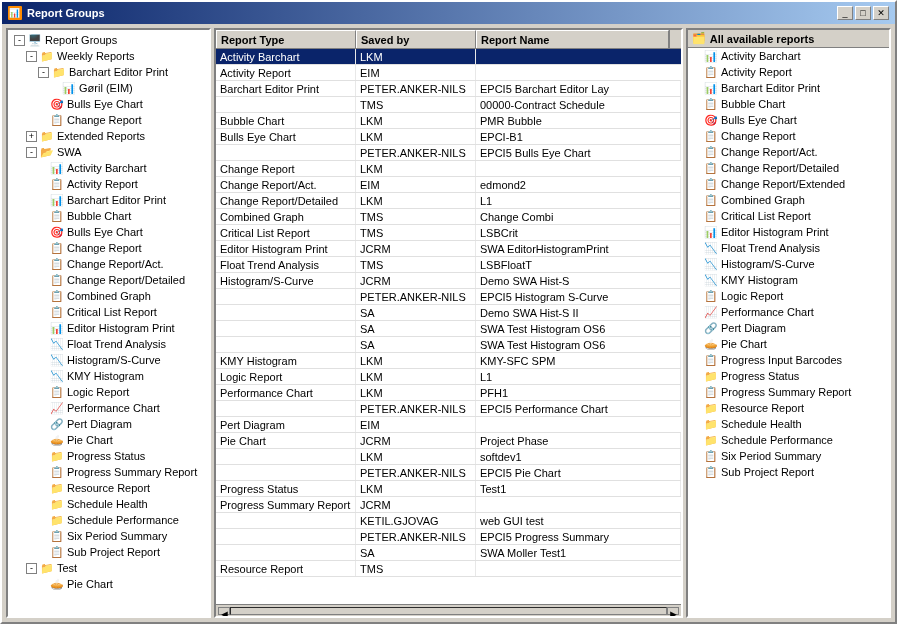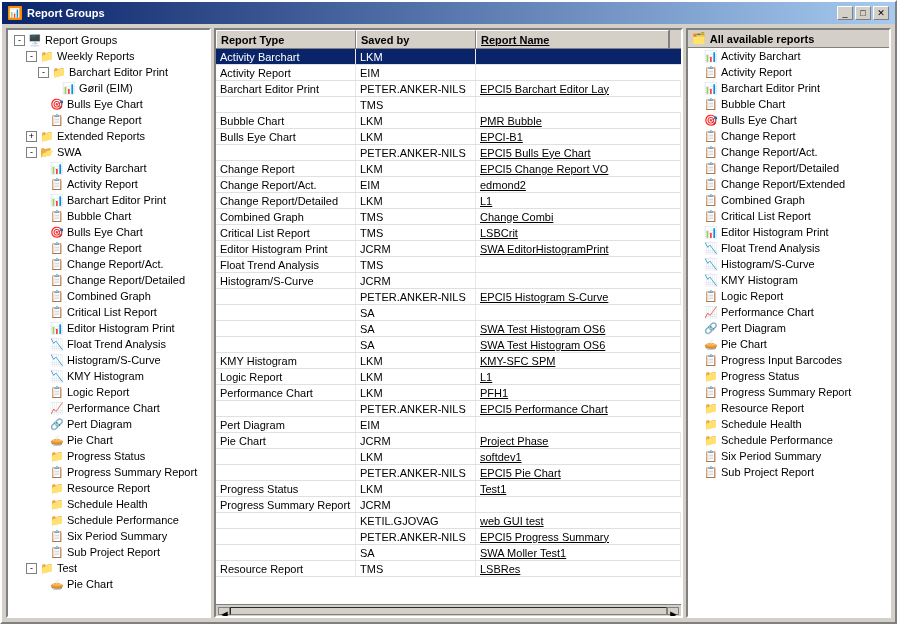--- a/index.html
+++ b/index.html
@@ -189,21 +189,21 @@
       overflow: hidden;
       white-space: nowrap;
       text-overflow: ellipsis;
       min-height: 15px;
       display: flex;
       align-items: center;
     }
 
     .col-type { width: 140px; flex-shrink: 0; }
     .col-saved { width: 120px; flex-shrink: 0; }
-    .col-name { flex: 1; min-width: 100px; text-decoration: underline; }
+    .col-name { flex: 1; min-width: 100px; }
 
     .scroll-indicator {
       width: 12px;
       background: #d4d0c8;
       border-left: 1px solid #808080;
       flex-shrink: 0;
     }
 
     
     .right-header {
@@ -478,40 +478,40 @@
     <div class="td col-saved">EIM</div>
   </div>
           <div class="table-row">
     <div class="td col-type">Barchart Editor Print</div>
     <div class="td col-saved">PETER.ANKER-NILS</div>
     <div class="td col-name">EPCI5 Barchart Editor Lay</div>
   </div>
           <div class="table-row">
     <div class="td col-type"></div>
     <div class="td col-saved">TMS</div>
+    <div class="td col-name">00000-Contract Schedule</div>
   </div>
           <div class="table-row">
     <div class="td col-type">Bubble Chart</div>
     <div class="td col-saved">LKM</div>
     <div class="td col-name">PMR Bubble</div>
   </div>
           <div class="table-row">
     <div class="td col-type">Bulls Eye Chart</div>
     <div class="td col-saved">LKM</div>
     <div class="td col-name">EPCI-B1</div>
   </div>
           <div class="table-row">
     <div class="td col-type"></div>
     <div class="td col-saved">PETER.ANKER-NILS</div>
     <div class="td col-name">EPCI5 Bulls Eye Chart</div>
   </div>
           <div class="table-row">
     <div class="td col-type">Change Report</div>
     <div class="td col-saved">LKM</div>
-    <div class="td col-name">EPCI5 Change Report VO</div>
   </div>
           <div class="table-row">
     <div class="td col-type">Change Report/Act.</div>
     <div class="td col-saved">EIM</div>
     <div class="td col-name">edmond2</div>
   </div>
           <div class="table-row">
     <div class="td col-type">Change Report/Detailed</div>
     <div class="td col-saved">LKM</div>
     <div class="td col-name">L1</div>
@@ -527,33 +527,36 @@
     <div class="td col-name">LSBCrit</div>
   </div>
           <div class="table-row">
     <div class="td col-type">Editor Histogram Print</div>
     <div class="td col-saved">JCRM</div>
     <div class="td col-name">SWA EditorHistogramPrint</div>
   </div>
           <div class="table-row">
     <div class="td col-type">Float Trend Analysis</div>
     <div class="td col-saved">TMS</div>
+    <div class="td col-name">LSBFloatT</div>
   </div>
           <div class="table-row">
     <div class="td col-type">Histogram/S-Curve</div>
     <div class="td col-saved">JCRM</div>
+    <div class="td col-name">Demo SWA Hist-S</div>
   </div>
           <div class="table-row">
     <div class="td col-type"></div>
     <div class="td col-saved">PETER.ANKER-NILS</div>
     <div class="td col-name">EPCI5 Histogram S-Curve</div>
   </div>
           <div class="table-row">
     <div class="td col-type"></div>
     <div class="td col-saved">SA</div>
+    <div class="td col-name">Demo SWA Hist-S II</div>
   </div>
           <div class="table-row">
     <div class="td col-type"></div>
     <div class="td col-saved">SA</div>
     <div class="td col-name">SWA Test Histogram OS6</div>
   </div>
           <div class="table-row">
     <div class="td col-type"></div>
     <div class="td col-saved">SA</div>
     <div class="td col-name">SWA Test Histogram OS6</div>
@@ -617,21 +620,20 @@
     <div class="td col-name">EPCI5 Progress Summary</div>
   </div>
           <div class="table-row">
     <div class="td col-type"></div>
     <div class="td col-saved">SA</div>
     <div class="td col-name">SWA Moller Test1</div>
   </div>
           <div class="table-row">
     <div class="td col-type">Resource Report</div>
     <div class="td col-saved">TMS</div>
-    <div class="td col-name">LSBRes</div>
   </div>
         </div>
 
       <div class="scrollbar-h">
         <div style="width:12px;height:8px;background:#d4d0c8;border:1px solid #808080;flex-shrink:0;">◄</div>
         <div class="scrollbar-track"></div>
         <div style="width:12px;height:8px;background:#d4d0c8;border:1px solid #808080;flex-shrink:0;">►</div>
       </div>
     </div>
 

